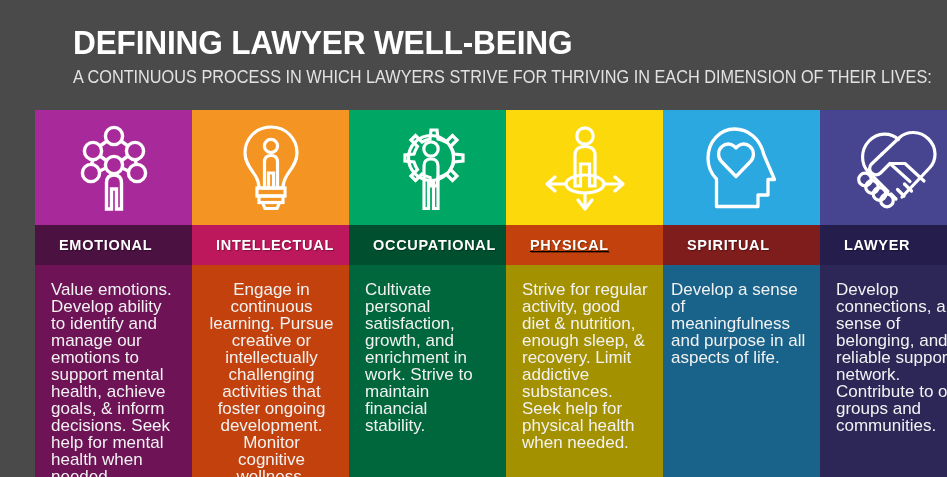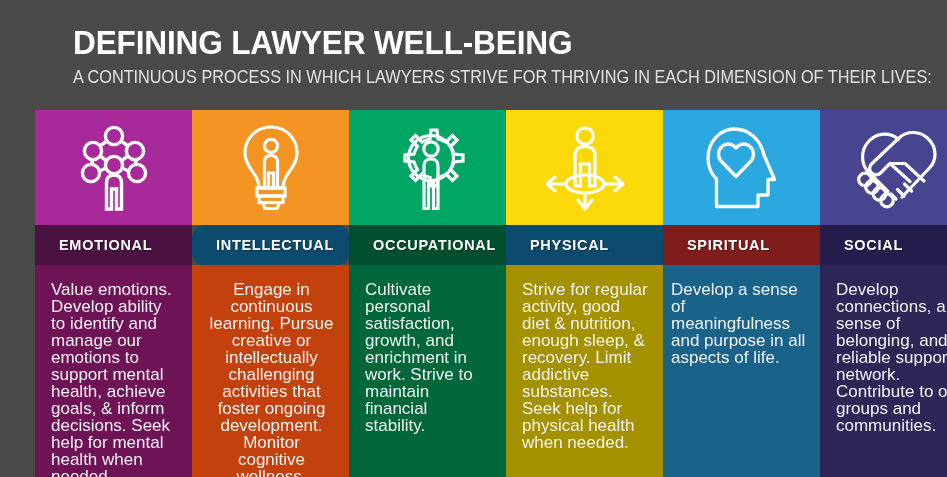--- a/index.html
+++ b/index.html
@@ -136,21 +136,21 @@
           <svg width="64" height="88" viewBox="0 0 64 88" fill="none" stroke="#ffffff" stroke-width="3.2">
             <path d="M32 3 C16.5 3 6 15 6 29 C6 39 12.5 45.5 16.5 52 C19 56 20 60 20 64 L44 64 C44 60 45 56 47.5 52 C51.5 45.5 58 39 58 29 C58 15 47.5 3 32 3 Z"></path>
             <circle cx="32" cy="22" r="6.6"></circle>
             <path d="M25.5 38 q0 -6.5 6.5 -6.5 q6.5 0 6.5 6.5 L38.5 64 L34.5 64 L34.5 49 L29.5 49 L29.5 64 L25.5 64 Z"></path>
             <rect x="18" y="64" width="28" height="8"></rect>
             <rect x="20" y="72" width="24" height="6.5"></rect>
             <path d="M23.5 78.5 L40.5 78.5 L38 84.5 L26 84.5 Z"></path>
           </svg>
         </span>
       </div>
-      <div class="label-band" style="background: #0c4a6e; border-radius: 12px;">
+      <div class="label-band" style="background: #be185d;">
         <span class="label-text">INTELLECTUAL</span>
       </div>
       <div class="body-band" style="background: #c2410c; text-align: center;">
         <p class="body-text">Engage in continuous learning. Pursue creative or intellectually challenging activities that foster ongoing development. Monitor cognitive wellness.</p>
       </div>
     </div>
 
     <div class="column">
       <div class="icon-band" style="background: rgb(0, 166, 99);">
         <span>
@@ -181,21 +181,21 @@
             <ellipse cx="46" cy="60" rx="19" ry="9"></ellipse>
             <path d="M27 60 L9 60" stroke-linecap="round"></path>
             <path d="M16 53 L8 60 L16 67" stroke-linejoin="round" stroke-linecap="round"></path>
             <path d="M65 60 L83 60" stroke-linecap="round"></path>
             <path d="M76 53 L84 60 L76 67" stroke-linejoin="round" stroke-linecap="round"></path>
             <path d="M46 69 L46 84" stroke-linecap="round"></path>
             <path d="M39 76 L46 85 L53 76" stroke-linejoin="round" stroke-linecap="round"></path>
           </svg>
         </span>
       </div>
-      <div class="label-band" style="background: #0c4a6e;">
+      <div class="label-band" style="background: #c2410c; text-decoration: underline;">
         <span class="label-text">PHYSICAL</span>
       </div>
       <div class="body-band" style="background: rgb(163, 145, 0);">
         <p class="body-text">Strive for regular activity, good diet &amp; nutrition, enough sleep, &amp; recovery. Limit addictive substances. Seek help for physical health when needed.</p>
       </div>
     </div>
 
     <div class="column">
       <div class="icon-band" style="background: rgb(44, 168, 224);">
         <span>
@@ -225,21 +225,21 @@
             <circle cx="20" cy="62" r="6.3"></circle>
             <circle cx="27.5" cy="69" r="6.3"></circle>
             <circle cx="35" cy="75.5" r="6.3"></circle>
             <path d="M44 74 L39 69"></path>
             <path d="M52 71 L45.5 64.5"></path>
             <path d="M59.5 66 L52.5 59"></path>
           </svg>
         </span>
       </div>
       <div class="label-band" style="background: rgb(37, 30, 76);">
-        <span class="label-text">SOCIAL</span>
+        <span class="label-text">LAWYER</span>
       </div>
       <div class="body-band" style="background: rgb(44, 39, 87);">
         <p class="body-text">Develop connections, a sense of belonging, and a reliable support network. Contribute to our groups and communities.</p>
       </div>
     </div>
 
   </div>
 </div>
 
 </body></html>

